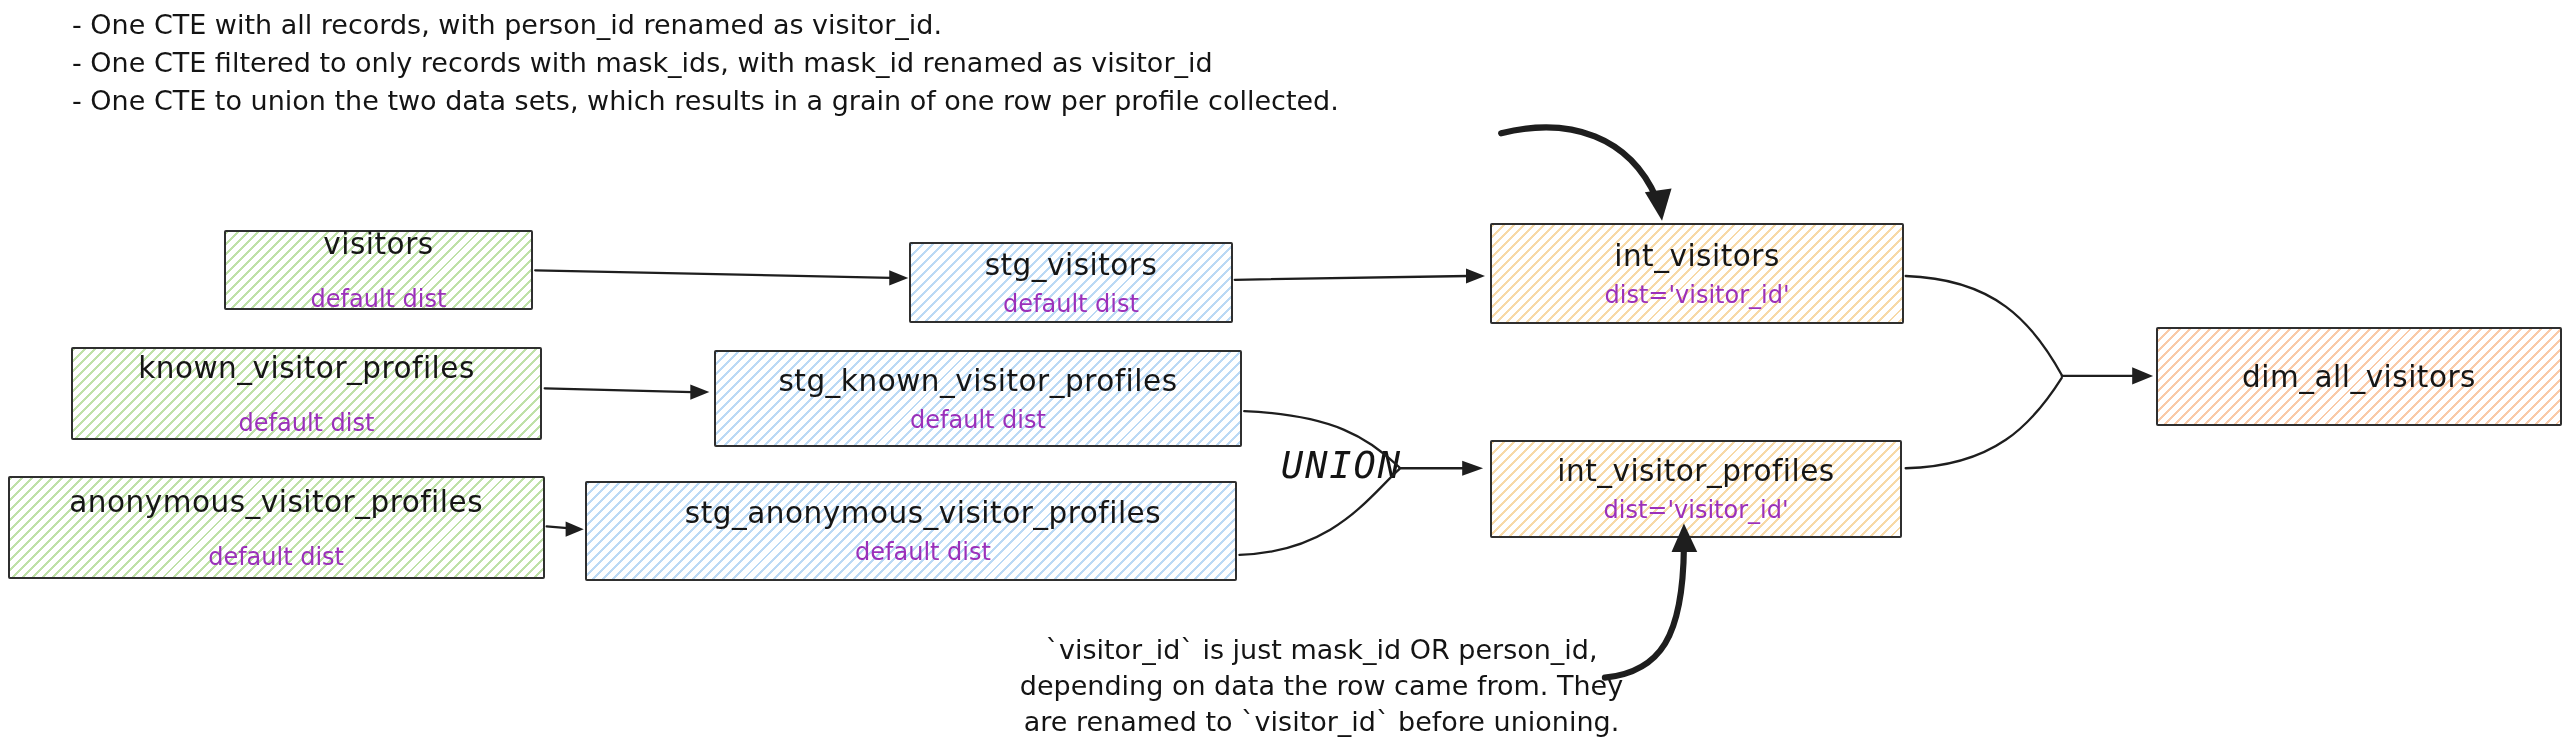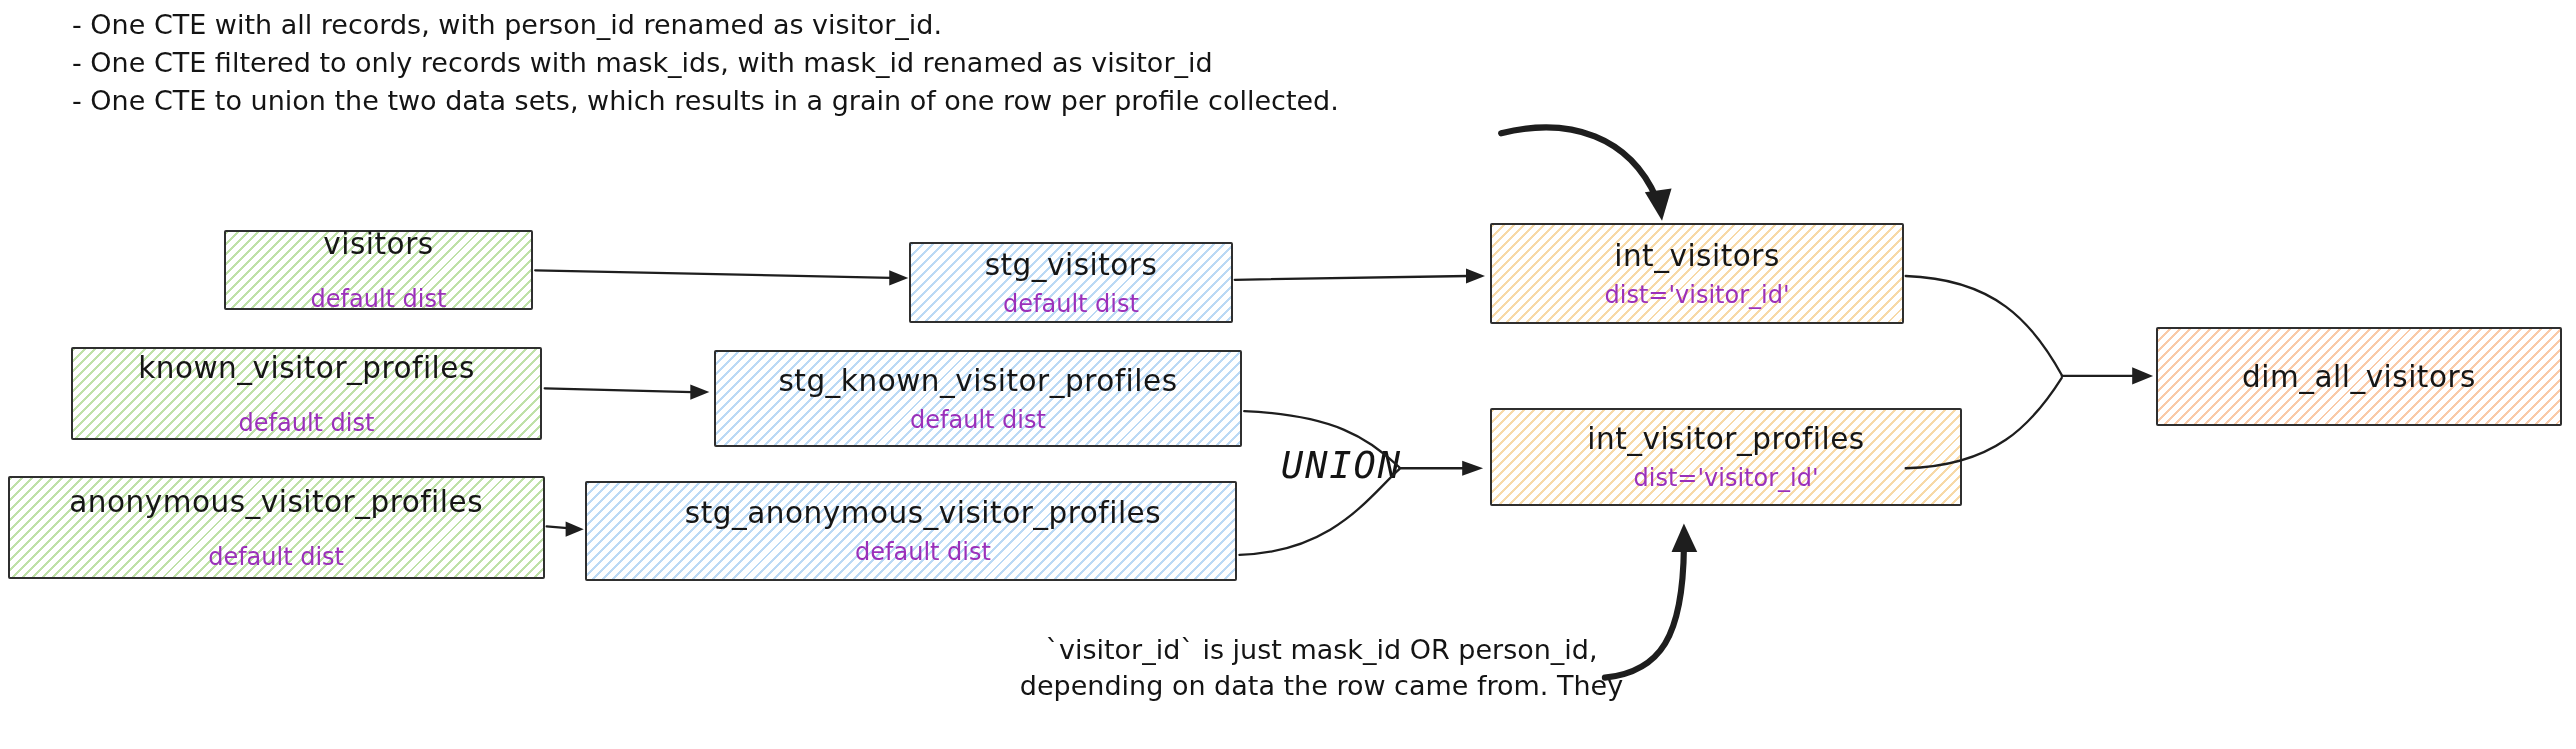--- a/index.html
+++ b/index.html
@@ -47,20 +47,21 @@
 
   <div class="note" style="left:21px;top:5.7px;">
     <p class="bullet">- One CTE with all records, with person_id renamed as visitor_id.</p>
     <p class="bullet">- One CTE filtered to only records with mask_ids, with mask_id renamed as visitor_id</p>
     <p class="bullet">- One CTE to union the two data sets, which results in a grain of one row per profile collected.</p>
   </div>
 
   <div class="note note-bottom" style="left:974px;top:632px;width:695px;">
     <div>`visitor_id` is just mask_id OR person_id,</div>
     <div>depending on data the row came from. They</div>
+    <div>are renamed to `visitor_id` before unioning.</div>
   </div>
 
   <div class="union-label">UNION</div>
 
   <div class="node green" style="left:224px;top:230px;width:309px;height:80px;">
     <div class="title">visitors</div>
     <div class="subtitle">default dist</div>
   </div>
 
   <div class="node blue" style="left:909px;top:242px;width:324px;height:81px;">
@@ -86,21 +87,21 @@
   <div class="node green" style="left:7.6px;top:476px;width:537px;height:103px;">
     <div class="title">anonymous_visitor_profiles</div>
     <div class="subtitle">default dist</div>
   </div>
 
   <div class="node blue" style="left:585px;top:481px;width:652px;height:100px;padding-left:24px;">
     <div class="title">stg_anonymous_visitor_profiles</div>
     <div class="subtitle">default dist</div>
   </div>
 
-  <div class="node yellow" style="left:1490px;top:408px;width:472px;height:98px;">
+  <div class="node yellow" style="left:1490px;top:440px;width:412px;height:98px;">
     <div class="title">int_visitor_profiles</div>
     <div class="subtitle">dist='visitor_id'</div>
   </div>
 
   <div class="node orange" style="left:2156px;top:327px;width:406px;height:99px;">
     <div class="title">dim_all_visitors</div>
   </div>
 
   <svg class="connectors" width="2576" height="749" viewBox="0 0 2706 787">
 

